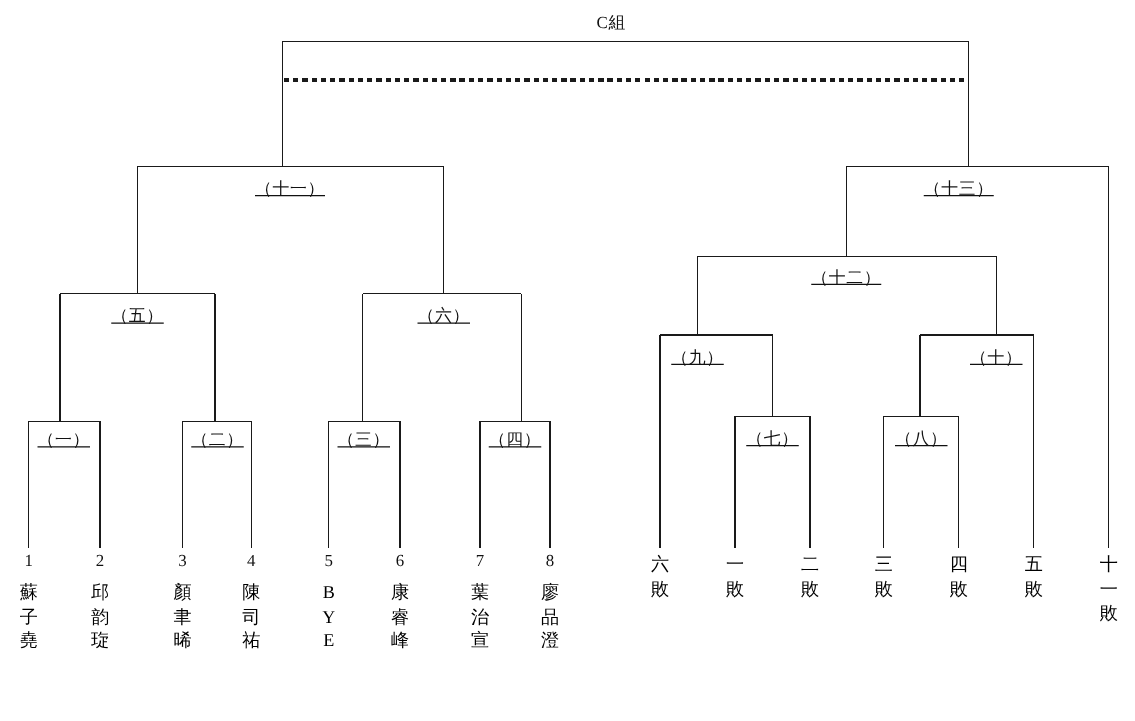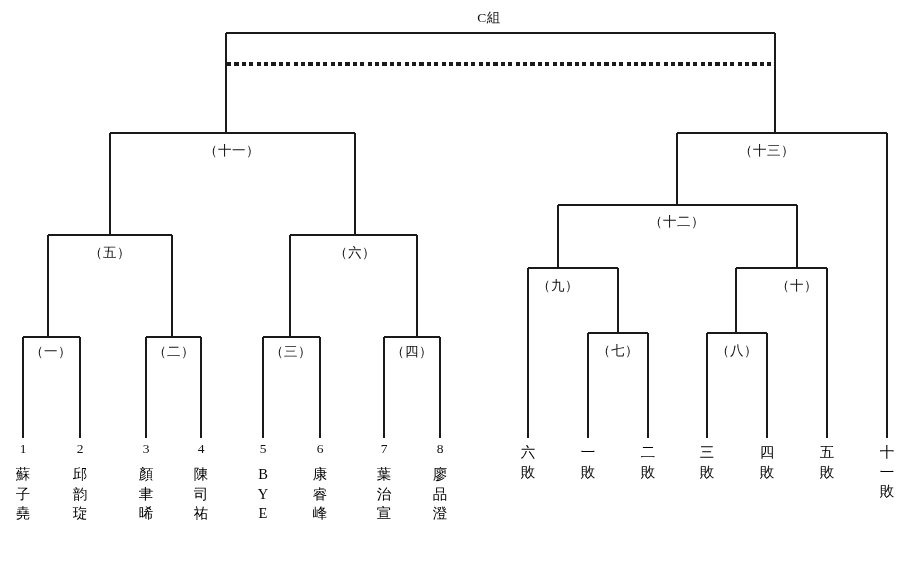--- a/index.html
+++ b/index.html
@@ -47,20 +47,21 @@
     position: absolute;
     font-family: "Liberation Serif", "DejaVu Serif", serif;
     white-space: nowrap;
     line-height: 1;
     color: #111111;
   }
   .match-label {
     font-size: 13.5px;
     letter-spacing: 0.5px;
     transform: translateX(-50%);
+    text-decoration: underline;
   }
   .title-label {
     font-size: 13.5px;
     letter-spacing: 0.5px;
     transform: translateX(-50%);
   }
   .seed-num {
     font-size: 13.5px;
     transform: translateX(-50%);
     font-family: "Liberation Serif", "DejaVu Serif", serif;

